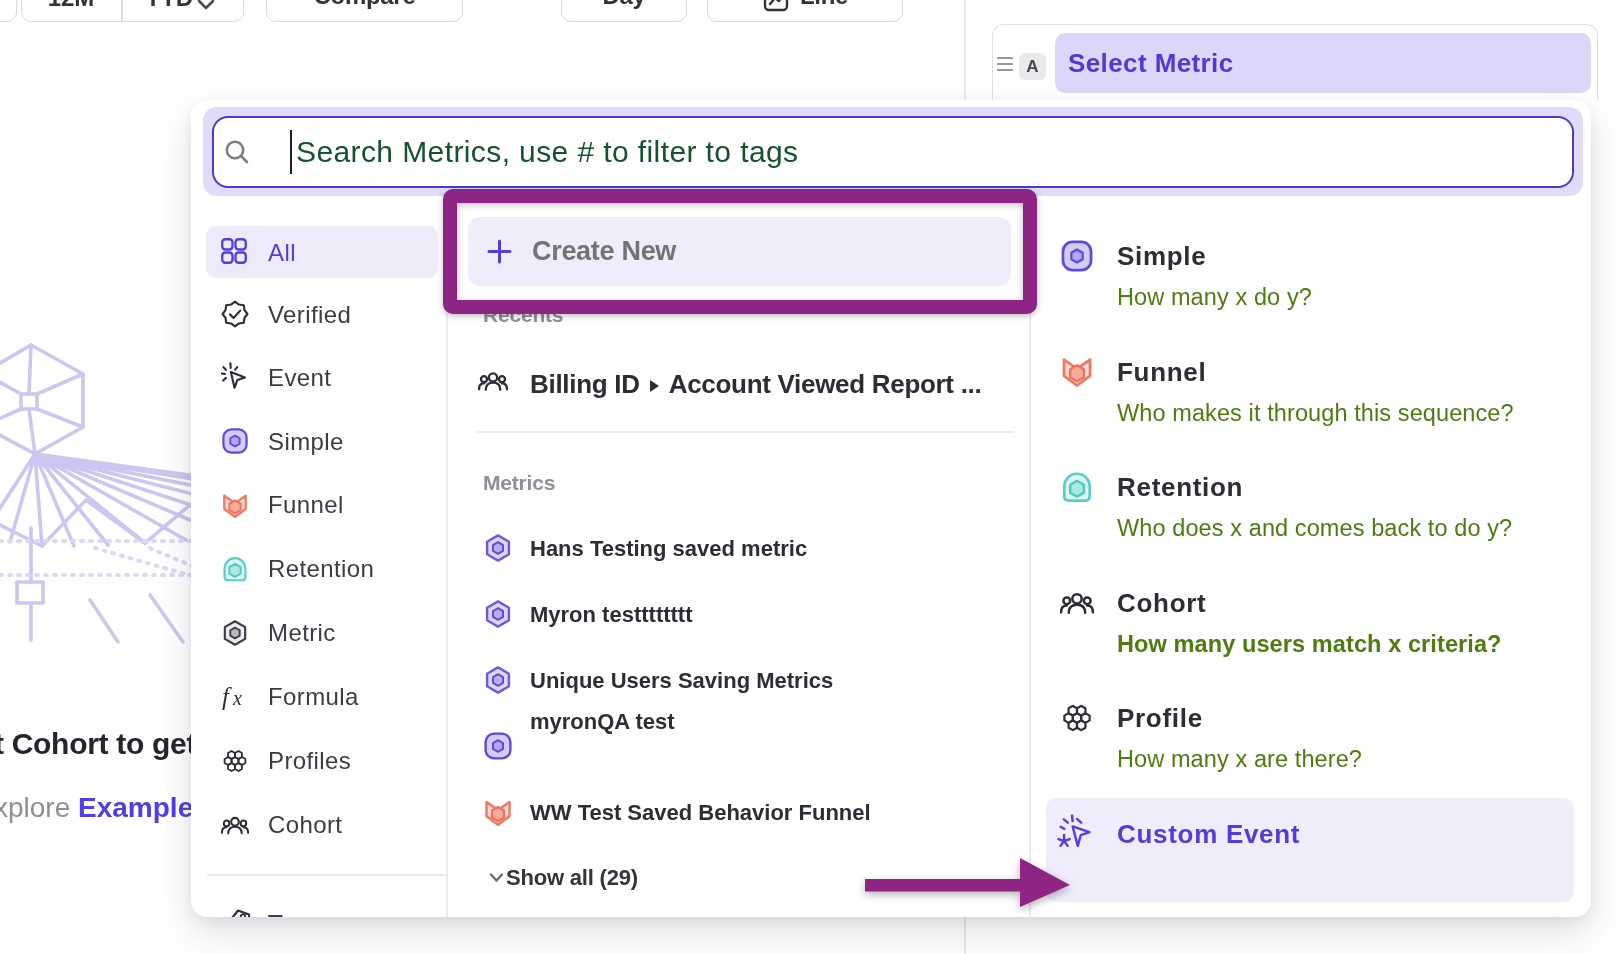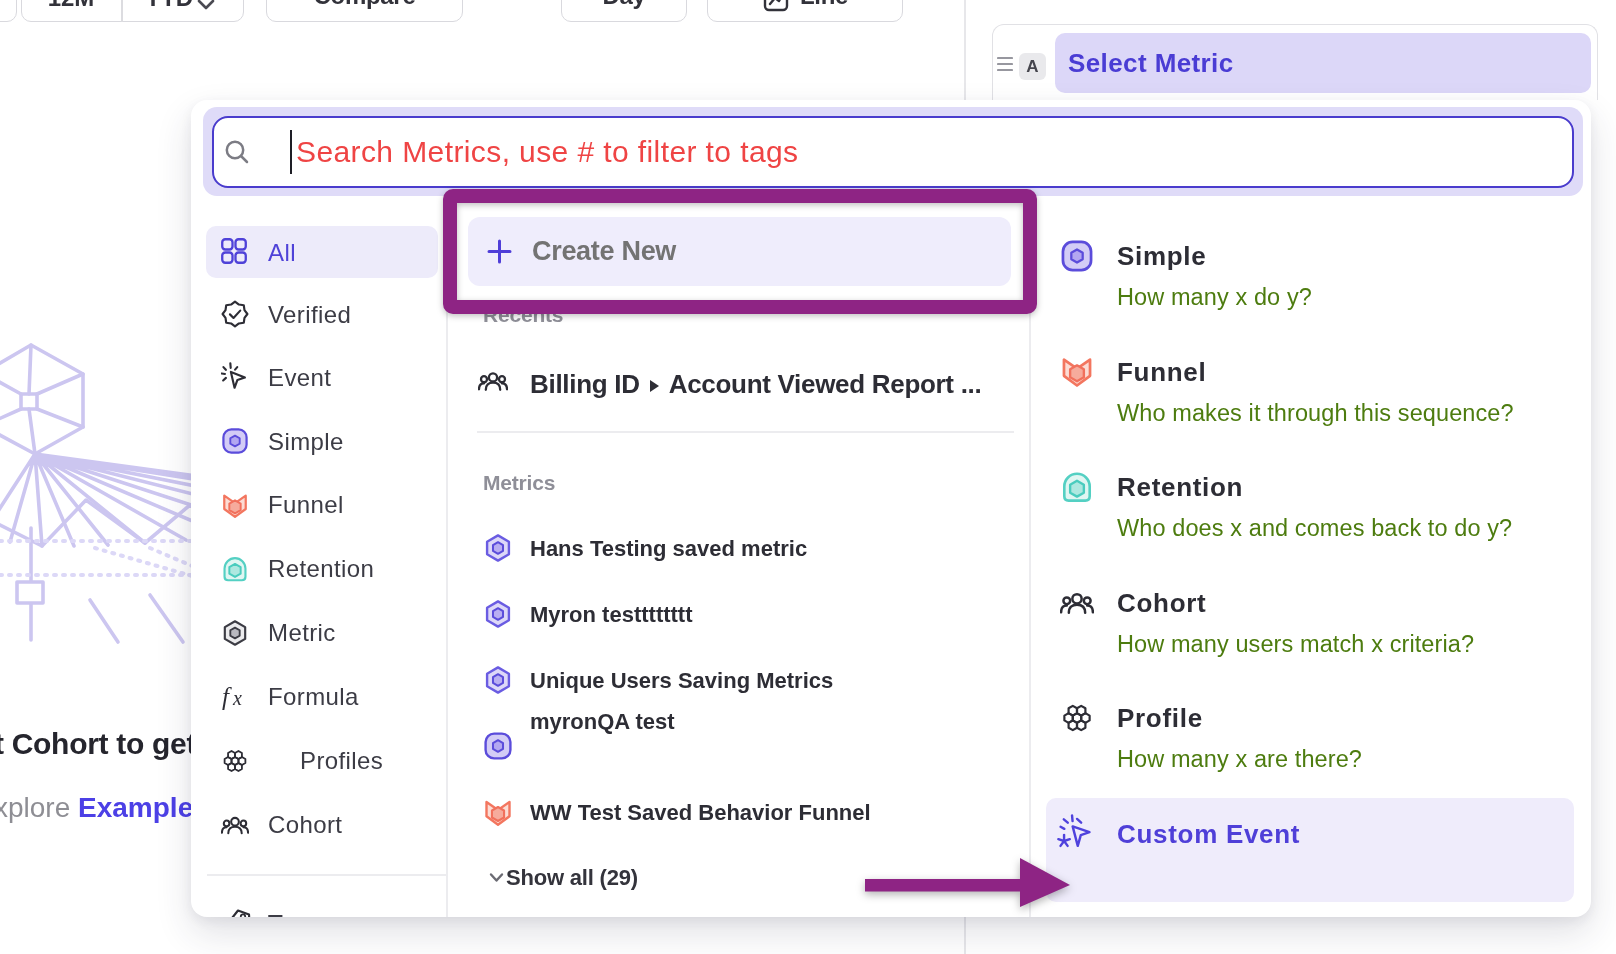--- a/index.html
+++ b/index.html
@@ -86,21 +86,21 @@
 
 <div class="drop" id="drop">
 
   <div class="abs" style="left:12px; top:7px; width:1380px; height:89px; background:#dfdbf8; border-radius:14px;"></div>
   <div class="abs" style="left:21px; top:16px; width:1362px; height:72px; background:#fff; border:2.5px solid #4a3ccd; border-radius:16px;"></div>
   <svg class="abs" style="left:33px; top:39px;" width="26" height="26" viewBox="0 0 26 26">
       <circle cx="11" cy="11" r="8.2" fill="none" stroke="#7c7c84" stroke-width="2.5"></circle>
       <path d="M17 17 L23 23" stroke="#7c7c84" stroke-width="2.5" stroke-linecap="round"></path>
     </svg>
   <div class="abs" style="left:99px; top:30px; width:2px; height:44px; background:#1e1e26;"></div>
-  <div class="abs" style="left:105px; top:16px; height:72px; display:flex; align-items:center; font-size:30px; color:#ef4444; letter-spacing:0.4px;">Search Metrics, use # to filter to tags</div>
+  <div class="abs" style="left:105px; top:16px; height:72px; display:flex; align-items:center; font-size:30px; color:#14532d; letter-spacing:0.4px;">Search Metrics, use # to filter to tags</div>
 
   <div class="abs" style="left:255px; top:96px; width:1.5px; height:721px; background:#ececef;"></div>
   <div class="abs" style="left:838px; top:96px; width:1.5px; height:721px; background:#ececef;"></div>
 
   <div class="abs" style="left:15px; top:126px; width:232px; height:52px; background:#edebfa; border-radius:10px;"></div>
   <svg class="sideicon" style="top:137px; left:29px;" width="30" height="30" viewBox="0 0 30 30">
       <g fill="none" stroke="#4f42d8" stroke-width="2.5">
         <rect x="2.4" y="2.4" width="11" height="11" rx="3.2"></rect>
         <rect x="16.6" y="2.4" width="11" height="11" rx="3.2"></rect>
         <rect x="2.4" y="16.6" width="11" height="11" rx="3.2"></rect>
@@ -161,21 +161,21 @@
       <g fill="none" stroke="#2d2d35" stroke-width="1.8" stroke-linejoin="round">
         <path d="M14 10 L10.54 12 L10.54 16 L14 18 L17.46 16 L17.46 12 Z"></path>
         <path d="M20.93 10 L17.47 12 L17.47 16 L20.93 18 L24.39 16 L24.39 12 Z"></path>
         <path d="M17.46 16 L14 18 L14 22 L17.46 24 L20.92 22 L20.92 18 Z"></path>
         <path d="M10.54 16 L7.08 18 L7.08 22 L10.54 24 L14 22 L14 18 Z"></path>
         <path d="M7.07 10 L3.61 12 L3.61 16 L7.07 18 L10.53 16 L10.53 12 Z"></path>
         <path d="M10.53 4 L7.07 6 L7.07 10 L10.53 12 L13.99 10 L13.99 6 Z"></path>
         <path d="M17.46 4 L14 6 L14 10 L17.46 12 L20.92 10 L20.92 6 Z"></path>
       </g>
     </svg>
-  <div class="sideitem" style="top:647px;margin-left:32px;">Profiles</div>
+  <div class="sideitem" style="top:647px;">Profiles</div>
 
   <svg class="sideicon" style="top:712px;" width="30" height="30" viewBox="0 0 30 30">
       <g fill="#fff" stroke="#2d2d35" stroke-width="2.2" stroke-linecap="round">
         <circle cx="6" cy="12.2" r="3"></circle>
         <path d="M1 22.3 C1 18 3.2 16.4 6 16.4" fill="none"></path>
         <circle cx="24" cy="12.2" r="3"></circle>
         <path d="M29 22.3 C29 18 26.8 16.4 24 16.4" fill="none"></path>
         <circle cx="15" cy="10.4" r="4.1"></circle>
         <path d="M7.8 22.8 C7.8 17.8 10.6 15.7 15 15.7 C19.4 15.7 22.2 17.8 22.2 22.8" fill="none"></path>
       </g>
@@ -272,21 +272,21 @@
       <g fill="#fff" stroke="#2d2d35" stroke-width="2.2" stroke-linecap="round">
         <circle cx="6" cy="12.2" r="3"></circle>
         <path d="M1 22.3 C1 18 3.2 16.4 6 16.4" fill="none"></path>
         <circle cx="24" cy="12.2" r="3"></circle>
         <path d="M29 22.3 C29 18 26.8 16.4 24 16.4" fill="none"></path>
         <circle cx="15" cy="10.4" r="4.1"></circle>
         <path d="M7.8 22.8 C7.8 17.8 10.6 15.7 15 15.7 C19.4 15.7 22.2 17.8 22.2 22.8" fill="none"></path>
       </g>
     </svg>
   <div class="rtitle" style="top:487.5px;">Cohort</div>
-  <div class="rsub" style="top:530.5px;">How many users match x criteria?</div>
+  <div class="rsub" style="top:530.5px;font-weight:bold;">How many users match x criteria?</div>
 
   <svg class="ricon" style="top:601px;" width="34" height="34" viewBox="0 0 28 28">
       <g fill="none" stroke="#2d2d35" stroke-width="1.8" stroke-linejoin="round">
         <path d="M14 10 L10.54 12 L10.54 16 L14 18 L17.46 16 L17.46 12 Z"></path>
         <path d="M20.93 10 L17.47 12 L17.47 16 L20.93 18 L24.39 16 L24.39 12 Z"></path>
         <path d="M17.46 16 L14 18 L14 22 L17.46 24 L20.92 22 L20.92 18 Z"></path>
         <path d="M10.54 16 L7.08 18 L7.08 22 L10.54 24 L14 22 L14 18 Z"></path>
         <path d="M7.07 10 L3.61 12 L3.61 16 L7.07 18 L10.53 16 L10.53 12 Z"></path>
         <path d="M10.53 4 L7.07 6 L7.07 10 L10.53 12 L13.99 10 L13.99 6 Z"></path>
         <path d="M17.46 4 L14 6 L14 10 L17.46 12 L20.92 10 L20.92 6 Z"></path>

